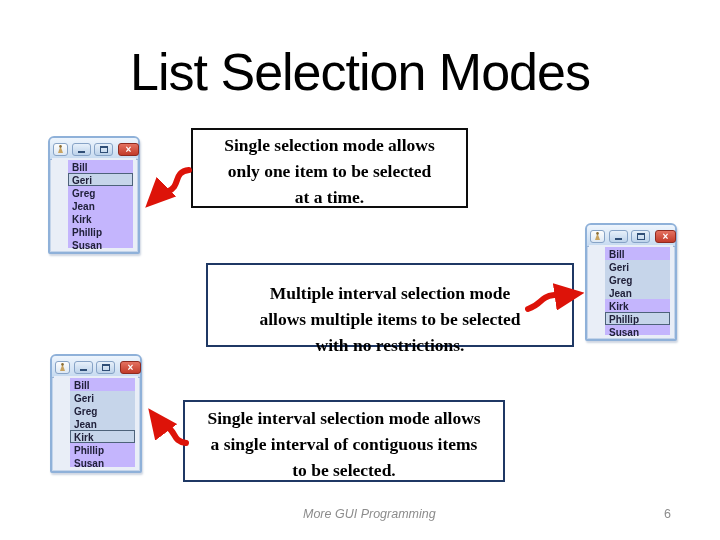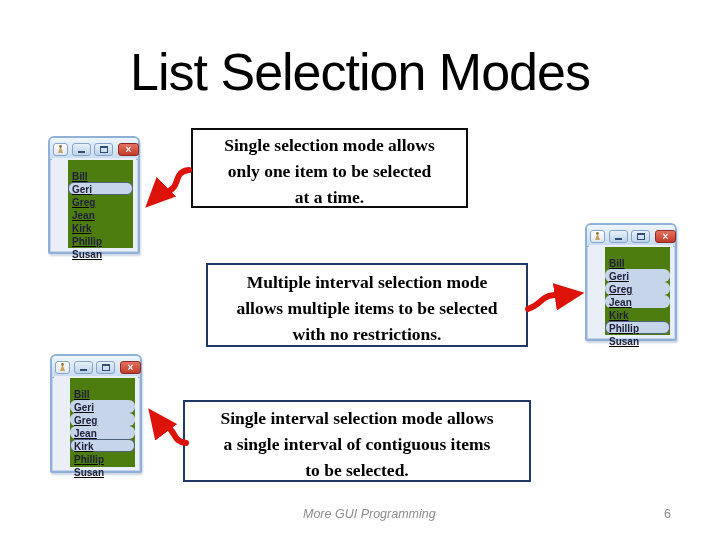--- a/index.html
+++ b/index.html
@@ -9,22 +9,22 @@
   
   .slide-title{position:absolute;left:0;top:42px;width:720px;text-align:center;
     font-size:52px;letter-spacing:-1px;color:#000;font-weight:500;}
 
   
   .caption{position:absolute;background:#fff;box-sizing:border-box;
     font-family:"Liberation Serif",serif;font-weight:bold;color:#000;
     text-align:center;font-size:17.5px;line-height:26px;padding-top:2px;}
   .caption .ln{white-space:nowrap;}
   #caption-1{left:191px;top:128px;width:277px;height:80px;border:2px solid #0d0d0d;text-align:center;}
-  #caption-2{left:206px;top:263px;width:322px;height:84px;border:2px solid #1f3864;padding-top:4px;}
-  #caption-3{left:183px;top:400px;width:348px;height:82px;border:2px solid #1f3864;padding-top:3px;}
+  #caption-2{left:206px;top:263px;width:368px;height:84px;border:2px solid #1f3864;padding-top:15px;}
+  #caption-3{left:183px;top:400px;width:322px;height:82px;border:2px solid #1f3864;padding-top:3px;}
 
   
   .jwindow{position:absolute;width:92px;height:118px;box-sizing:border-box;
     background:#e9eef7;border:2px solid #8fb1d9;border-radius:6px 6px 2px 2px;
     box-shadow:0 0 0 1px #c3d4ea inset, 1px 2px 2px rgba(60,90,140,.25);}
   .titlebar{height:18px;display:flex;align-items:center;gap:3px;
     padding:2px 3px 1px 3px;border-bottom:1px solid #9ab4d6;border-radius:4px 4px 0 0;
     background:linear-gradient(#eef5fd,#c6daf0);}
   .tb-btn{flex:0 0 auto;height:13px;border:1px solid #87a3c6;border-radius:3px;
     background:linear-gradient(#e7f0fa,#bcd2ea);display:flex;align-items:center;
@@ -33,25 +33,25 @@
   .tb-min{width:19px;margin-left:1px;}
   .tb-max{width:19px;}
   .min-glyph{width:7px;height:2px;background:#2f4e76;margin-top:6px;}
   .max-glyph{width:8px;height:7px;box-sizing:border-box;
     border:1px solid #2f4e76;border-top-width:2px;background:transparent;}
   .tb-close{width:21px;margin-left:2px;border:1px solid #8e2a20;
     background:linear-gradient(#e47160,#c23b2a);color:#fff;
     font-size:10px;font-weight:bold;line-height:11px;font-family:"Liberation Sans",sans-serif;}
   .jcontent{position:absolute;left:2px;right:2px;top:20px;bottom:2px;
     background:#e9eef7;padding:2px 3px 2px 16px;box-sizing:border-box;}
-  .jlist{background:#4d7c0f;height:100%;box-sizing:border-box;padding-top:9px;text-decoration:underline;}
+  .jlist{background:#c4b5fd;height:100%;box-sizing:border-box;padding-top:0;}
   .row{height:13px;line-height:13px;font-size:10px;font-weight:600;color:#20203a;
     padding-left:3px;border:1px solid transparent;box-sizing:border-box;
     font-family:"Liberation Sans",sans-serif;}
-  .row.selected{background:#c6d5ea;border-radius:6px;}
+  .row.selected{background:#c6d5ea;}
   .row.focused{border-color:#4d627a;}
   #jwindow-1{left:48px;top:136px;}
   #jwindow-2{left:585px;top:223px;}
   #jwindow-3{left:50px;top:354px;height:119px;}
 
   
   #arrow-layer{position:absolute;left:0;top:0;width:720px;height:540px;pointer-events:none;}
 
   
   .footer-label{position:absolute;left:303px;top:507px;font-size:12.5px;color:#8c8c8c;font-style:italic;}

